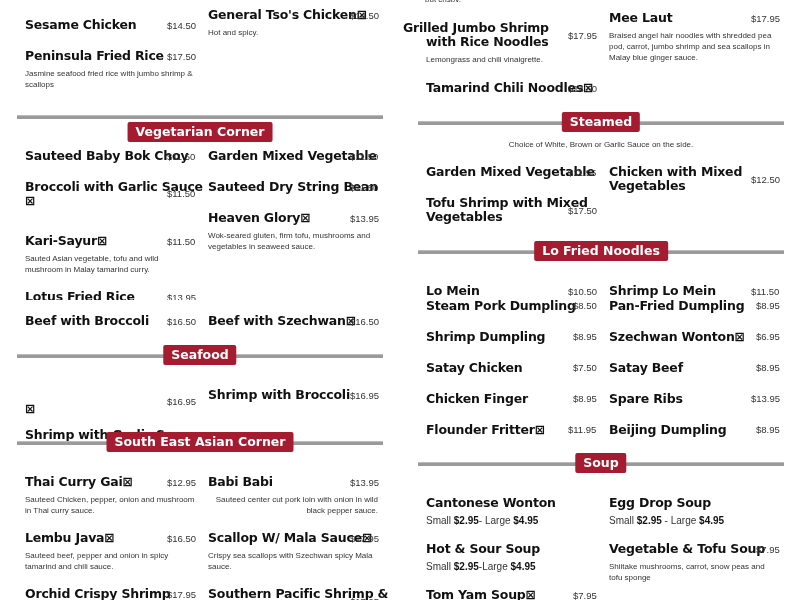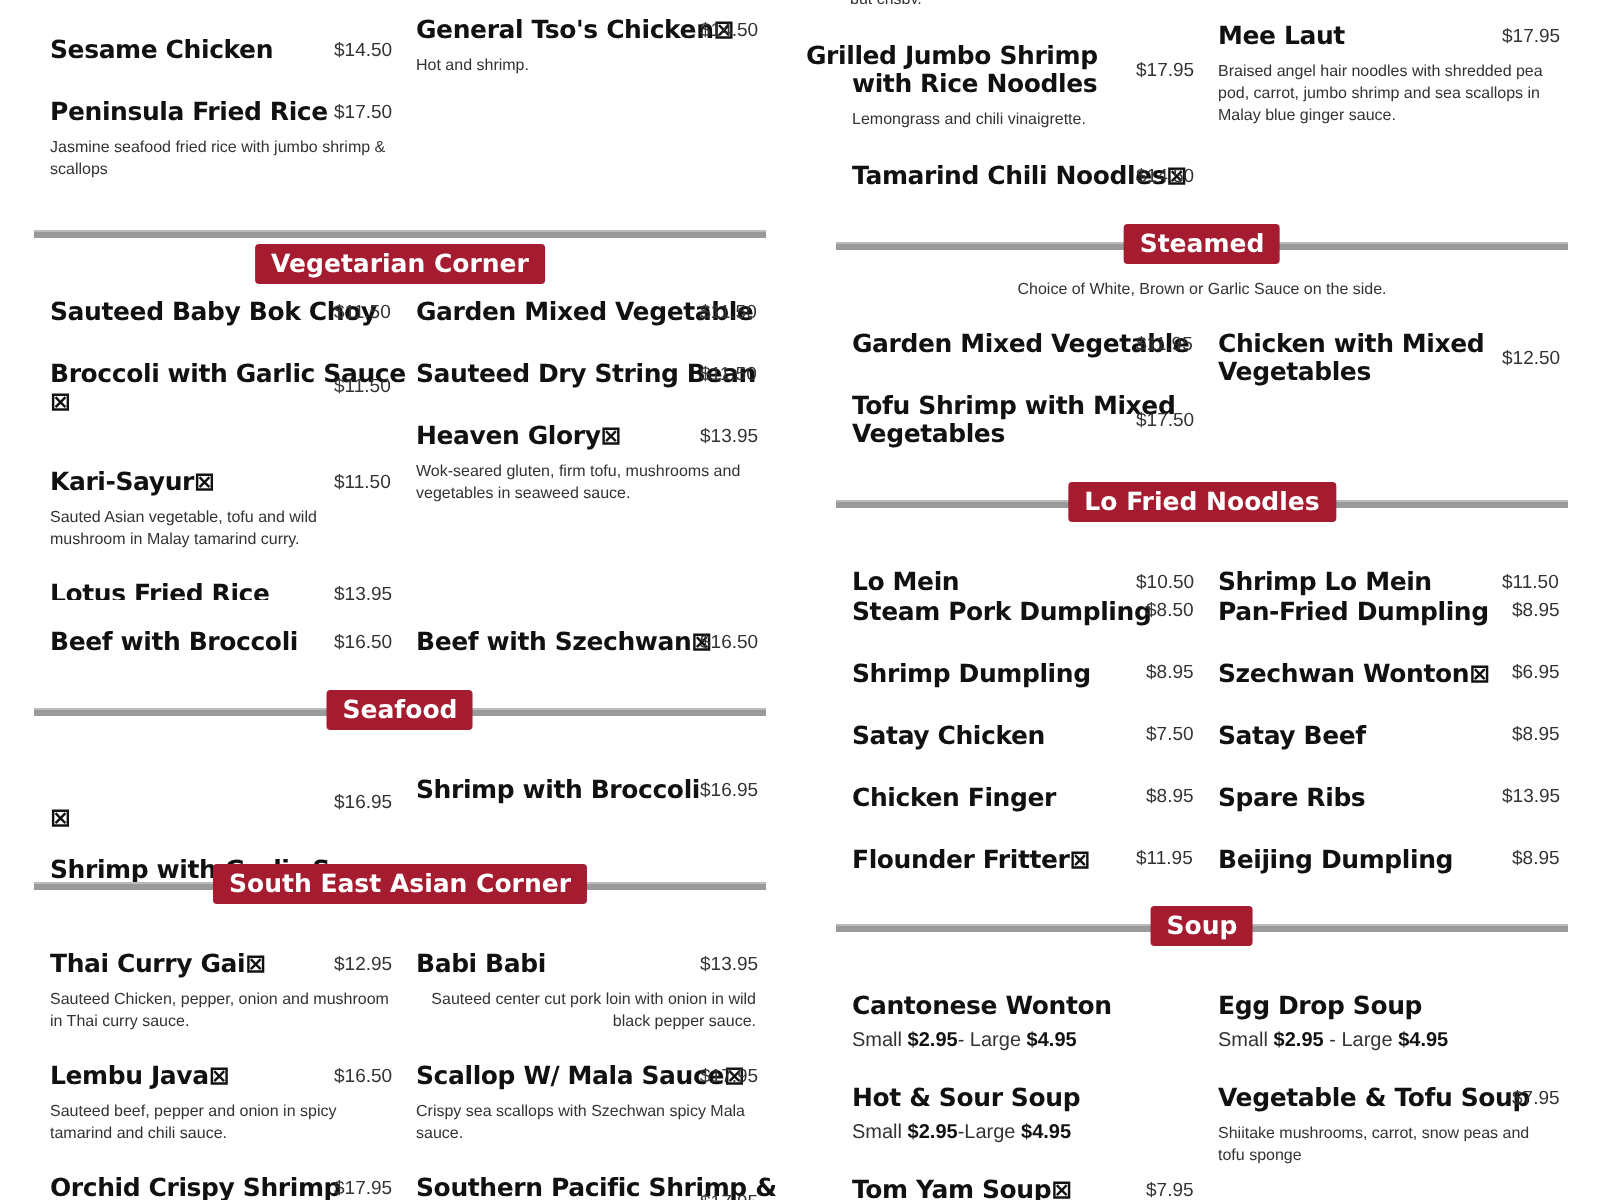--- a/index.html
+++ b/index.html
@@ -20,21 +20,21 @@
 </head>
 <body>
 
 <div class="abs desc clip" style="left:425px;top:-6px;height:8px;width:80px;">but crispy.</div>
 
 <div class="abs name" style="left:25px;top:18px;">Sesame Chicken</div>
 <div class="abs price" style="left:167px;top:20px;">$14.50</div>
 
 <div class="abs name" style="left:208px;top:8px;">General Tso's Chicken⊠</div>
 <div class="abs price" style="left:350px;top:10px;">$14.50</div>
-<div class="abs desc" style="left:208px;top:27px;">Hot and shrimp.</div>
+<div class="abs desc" style="left:208px;top:27px;">Hot and spicy.</div>
 
 <div class="abs name" style="left:25px;top:49px;">Peninsula Fried Rice</div>
 <div class="abs price" style="left:167px;top:51px;">$17.50</div>
 <div class="abs desc" style="left:25px;top:68px;width:175px;">Jasmine seafood fried rice with jumbo shrimp &amp; scallops</div>
 
 <div class="divider" style="left:17px;top:115px;width:366px;"></div>
 <div class="badge" style="left:200px;top:106px;margin-top:16px;">Vegetarian Corner</div>
 
 <div class="abs name" style="left:25px;top:149px;">Sauteed Baby Bok Choy</div>
 <div class="abs price" style="left:167px;top:151px;">$11.50</div>

